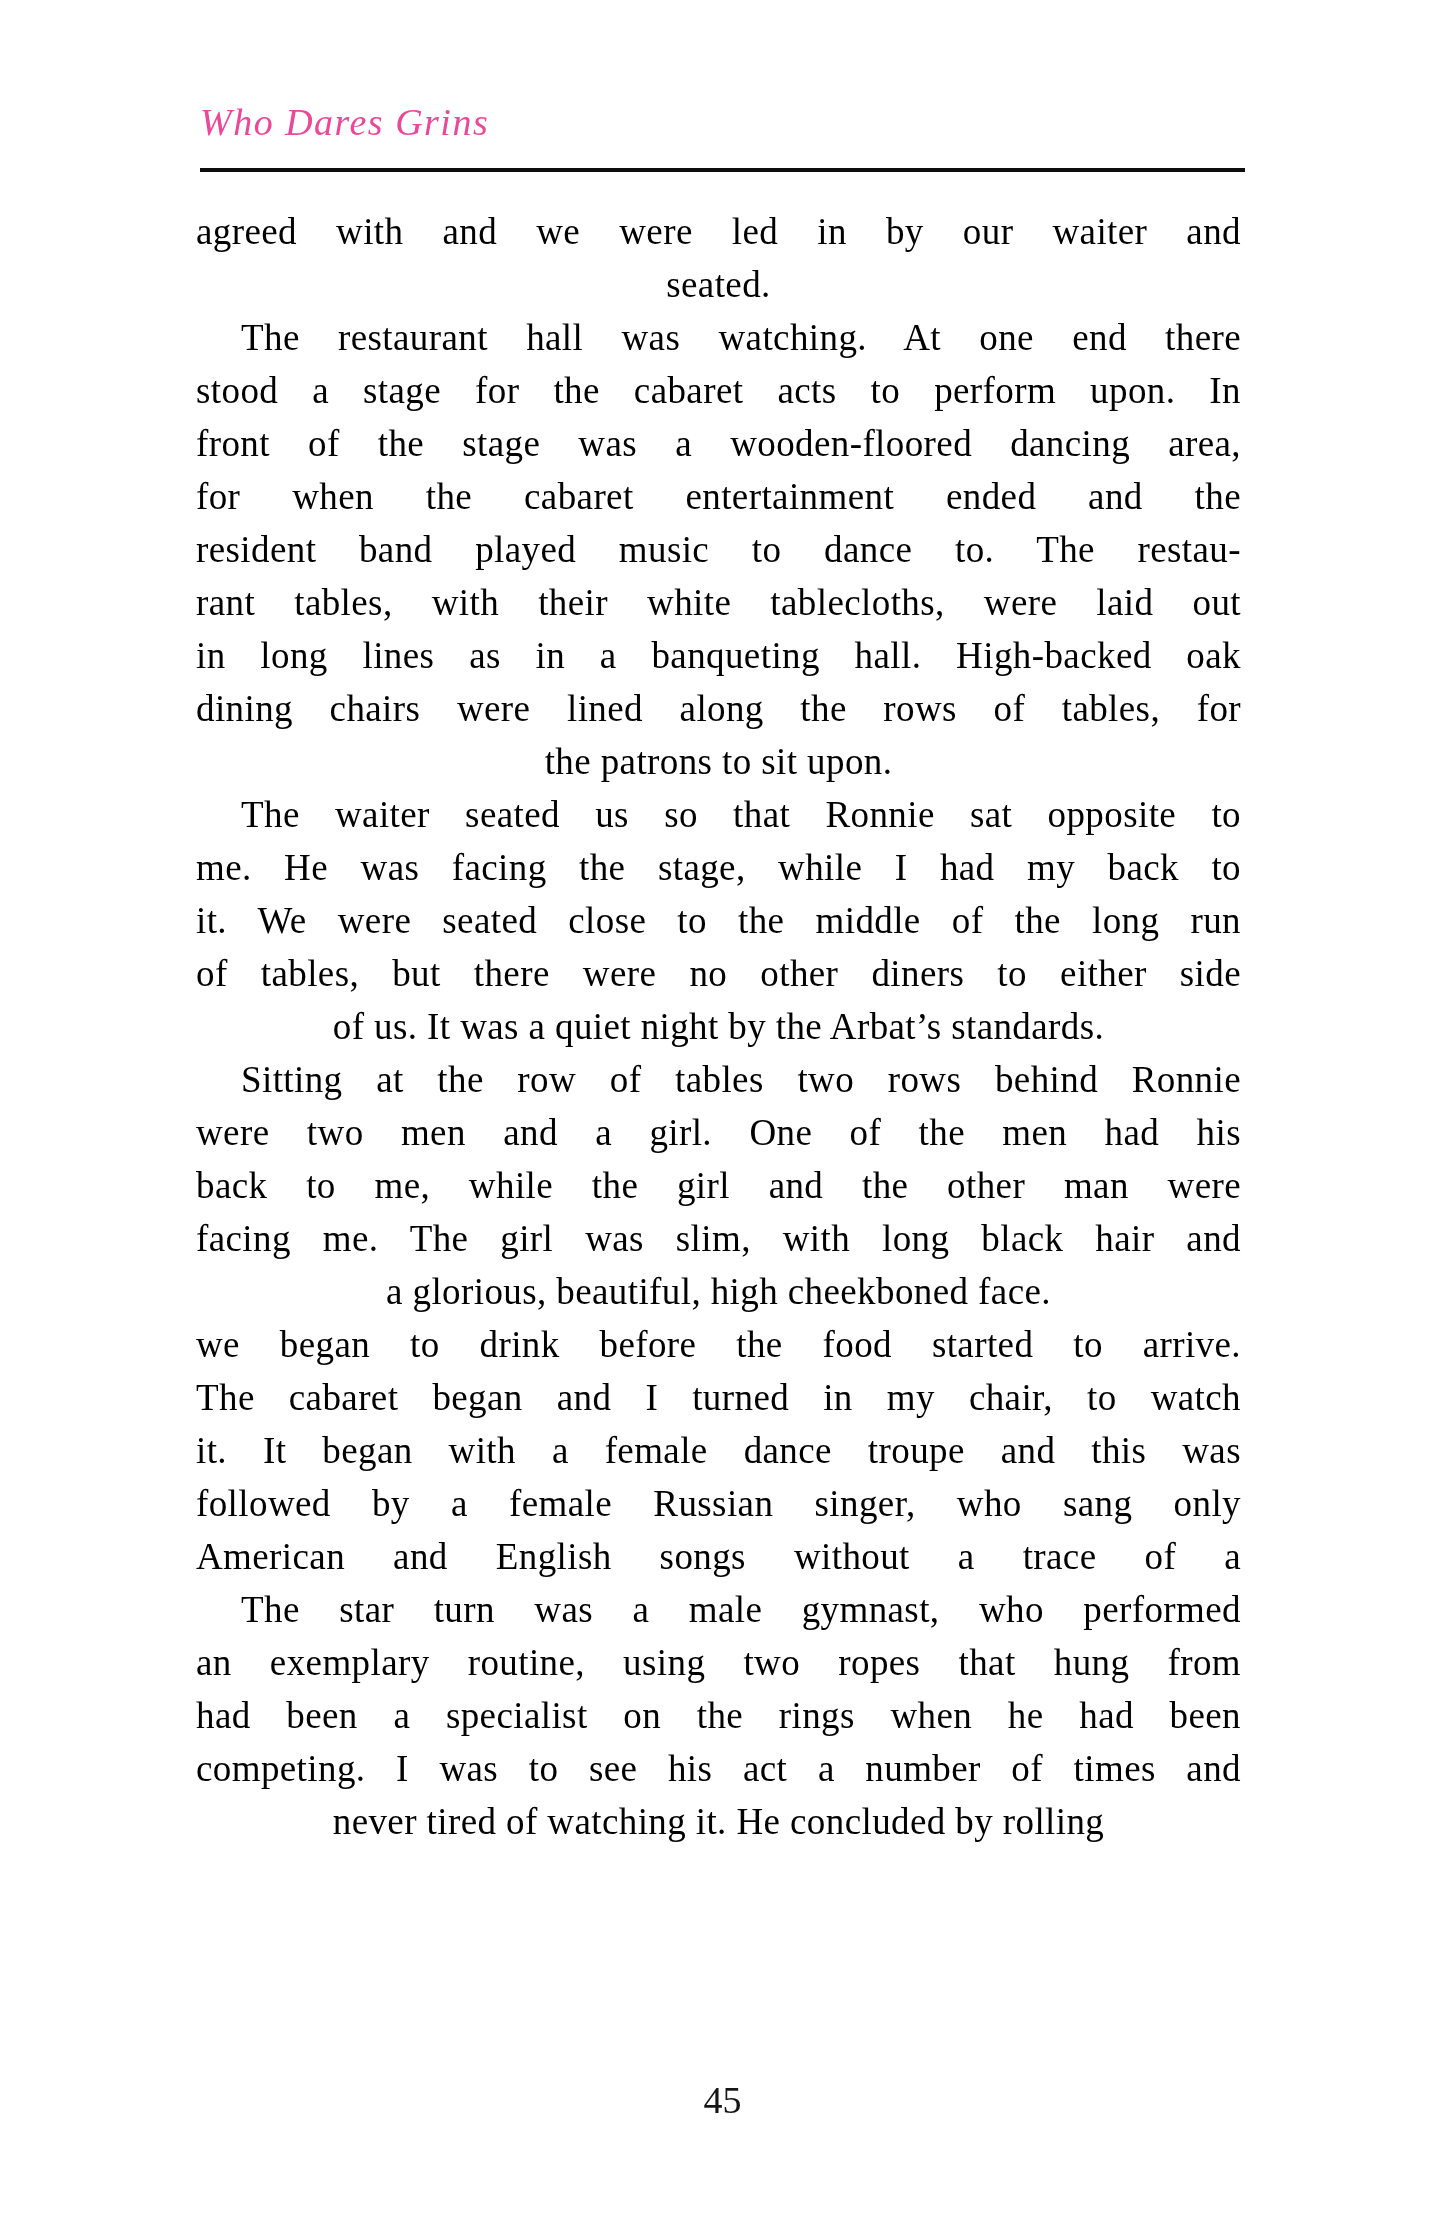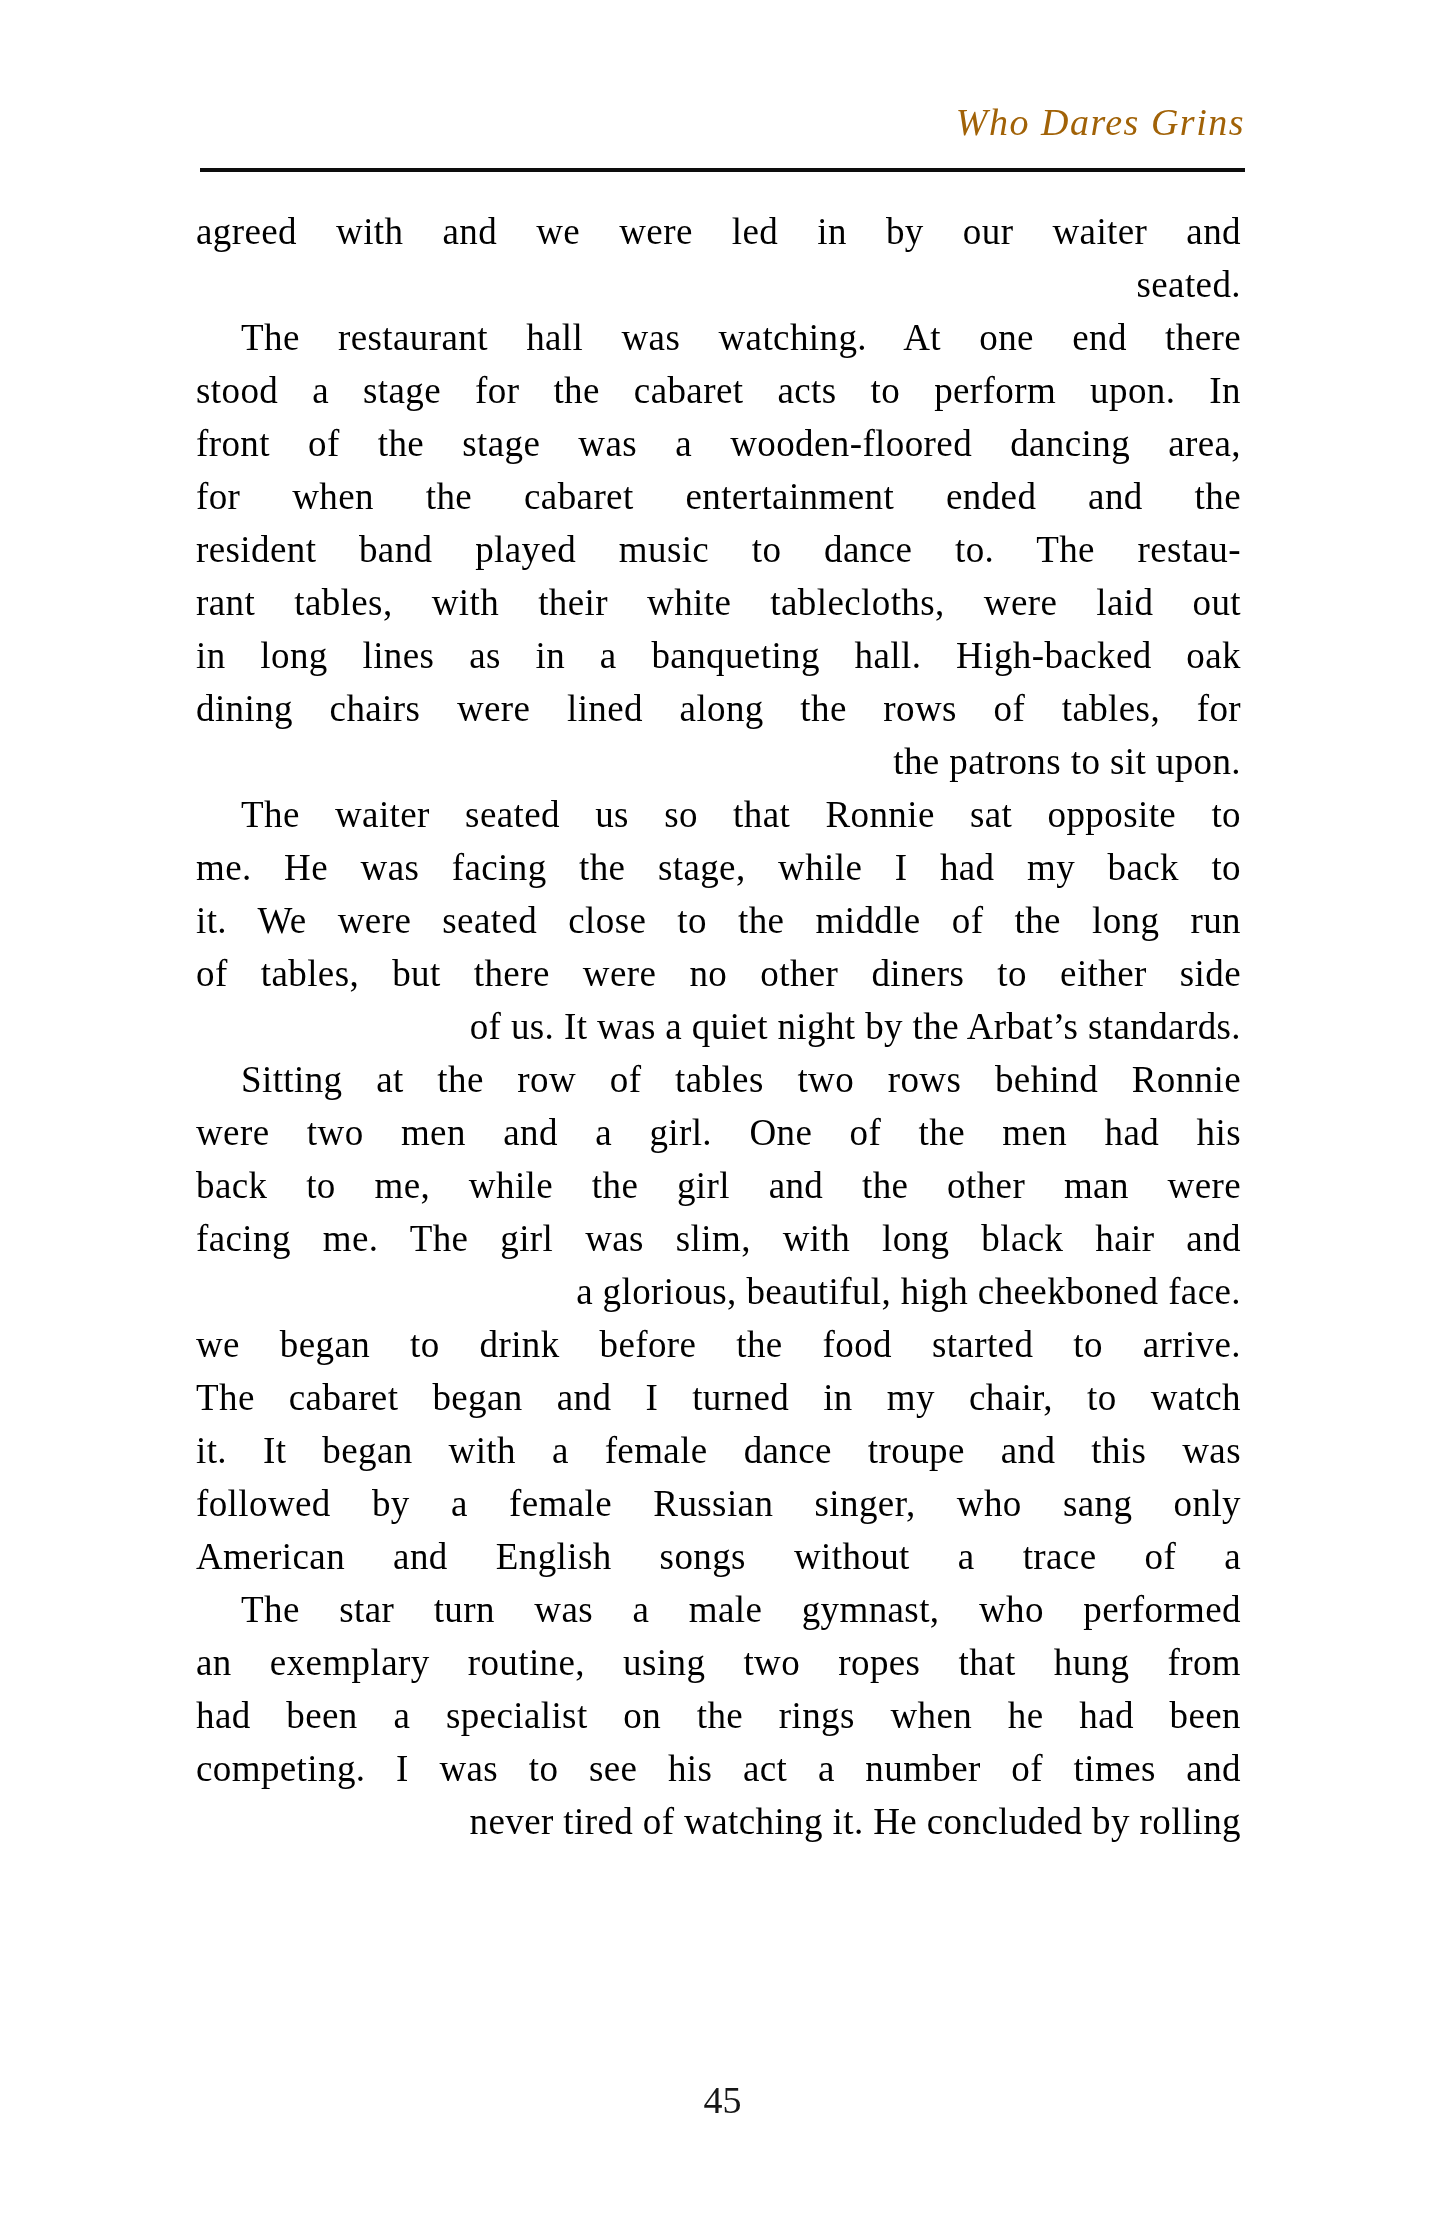--- a/index.html
+++ b/index.html
@@ -14,26 +14,26 @@
     background: #ffffff;
     color: #161616;
     font-family: "Liberation Serif", "DejaVu Serif", serif;
     overflow: hidden;
   }
   .running-head {
     position: absolute;
     top: 100px;
     left: 200px;
     width: 1045px;
-    text-align: right;
+    text-align: left;
     font-style: italic;
     font-size: 38px;
     line-height: 44px;
     letter-spacing: 1.5px;
-    color: #a16207;
+    color: #ec4899;
   }
   .head-rule {
     position: absolute;
     top: 168px;
     left: 200px;
     width: 1045px;
     height: 4px;
     background: #0d0d0d;
   }
   .text-block {
@@ -43,21 +43,21 @@
     width: 1045px;
     font-size: 37px;
     line-height: 53px;
     letter-spacing: 0.4px;
     color: #000000;
   }
   .line {
     width: 1045px;
     height: 53px;
     white-space: normal;
-    text-align: right;
+    text-align: center;
   }
   .line.j {
     text-align: justify;
     text-align-last: justify;
     text-justify: inter-word;
   }
   .line.indent {
     text-indent: 45px;
   }
   .folio {

